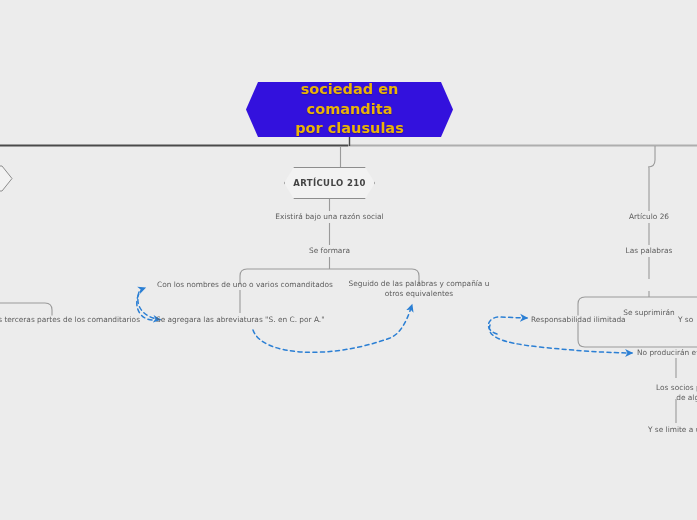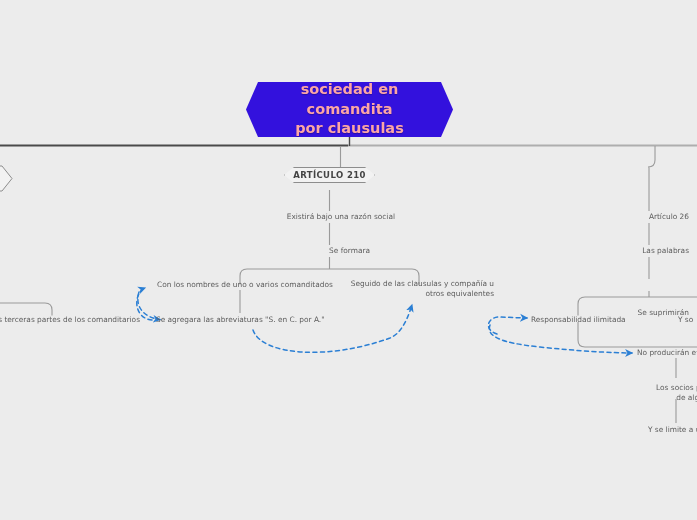--- a/index.html
+++ b/index.html
@@ -30,21 +30,21 @@
     pointer-events: none;
   }
   
   .root-node {
     position: absolute;
     left: 246px;
     top: 82px;
     width: 207px;
     height: 55px;
     background: #3311dd;
-    color: #fca5a5;
+    color: #eab308;
     font-size: 14.5px;
     font-weight: bold;
     line-height: 1.35;
     text-align: center;
     display: flex;
     align-items: center;
     justify-content: center;
     clip-path: polygon(0 0, 100% 0, 100% 100%, 0 100%);
     box-sizing: border-box;
     padding: 4px 14px;
@@ -66,29 +66,29 @@
     align-items: center;
     justify-content: center;
     box-sizing: border-box;
     -webkit-clip-path: polygon(10px 0, calc(100% - 10px) 0, 100% 50%, calc(100% - 10px) 100%, 10px 100%, 0 50%);
     clip-path: polygon(10px 0, calc(100% - 10px) 0, 100% 50%, calc(100% - 10px) 100%, 10px 100%, 0 50%);
   }
   #node-articulo210 {
     left: 284px;
     top: 167px;
     width: 91px;
-    height: 16px;
+    height: 32px;
   }
   
   .text-node {
     position: absolute;
     color: #5c5c5c;
     font-size: 7.4px;
     line-height: 1.35;
-    text-align: right;
+    text-align: center;
     white-space: nowrap;
   }
   .text-node.wrap {
     white-space: normal;
   }
   .text-node.clip-right {
     text-align: left;
   }
   .text-node.clip-left {
     text-align: right;
@@ -187,21 +187,21 @@
 
   <div class="text-node" style="left:157px; top:280px; width:166px;">
     <span>Con los nombres de uno o varios comanditados</span>
   </div>
 
   <div class="text-node" style="left:156px; top:315px; width:168px;">
     <span>Se agregara las abreviaturas "S. en C. por A."</span>
   </div>
 
   <div class="text-node wrap" style="left:344px; top:279px; width:150px;">
-    <span>Seguido de las clausulas y compañía u otros equivalentes</span>
+    <span>Seguido de las palabras y compañía u otros equivalentes</span>
   </div>
 
   <div class="text-node clip-left" style="left:-60px; top:315px; width:200px;">
     <span>s dos terceras partes de los comanditarios</span>
   </div>
 
   <div class="text-node" style="left:609px; top:212px; width:80px;">
     <span>Artículo 26</span>
   </div>
 

